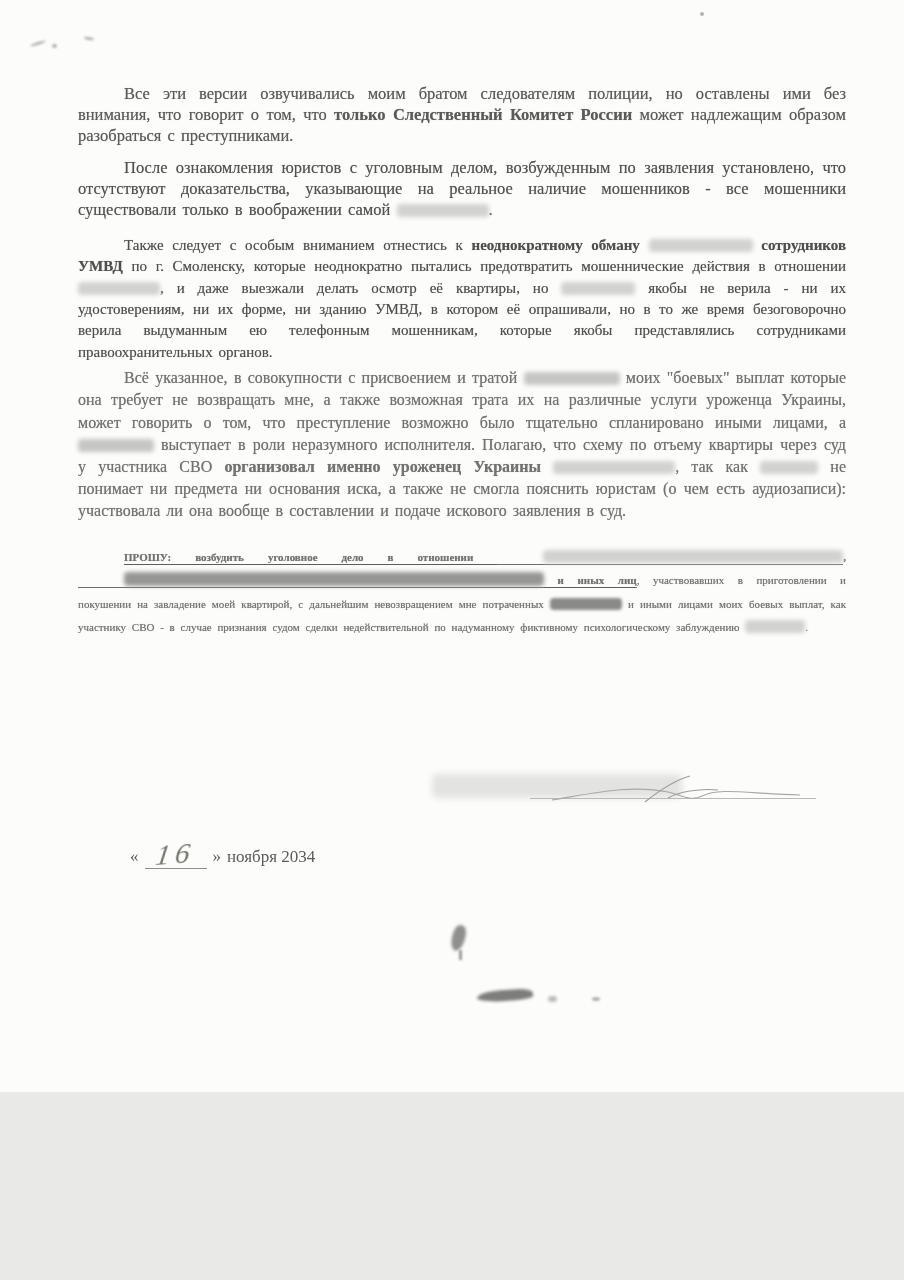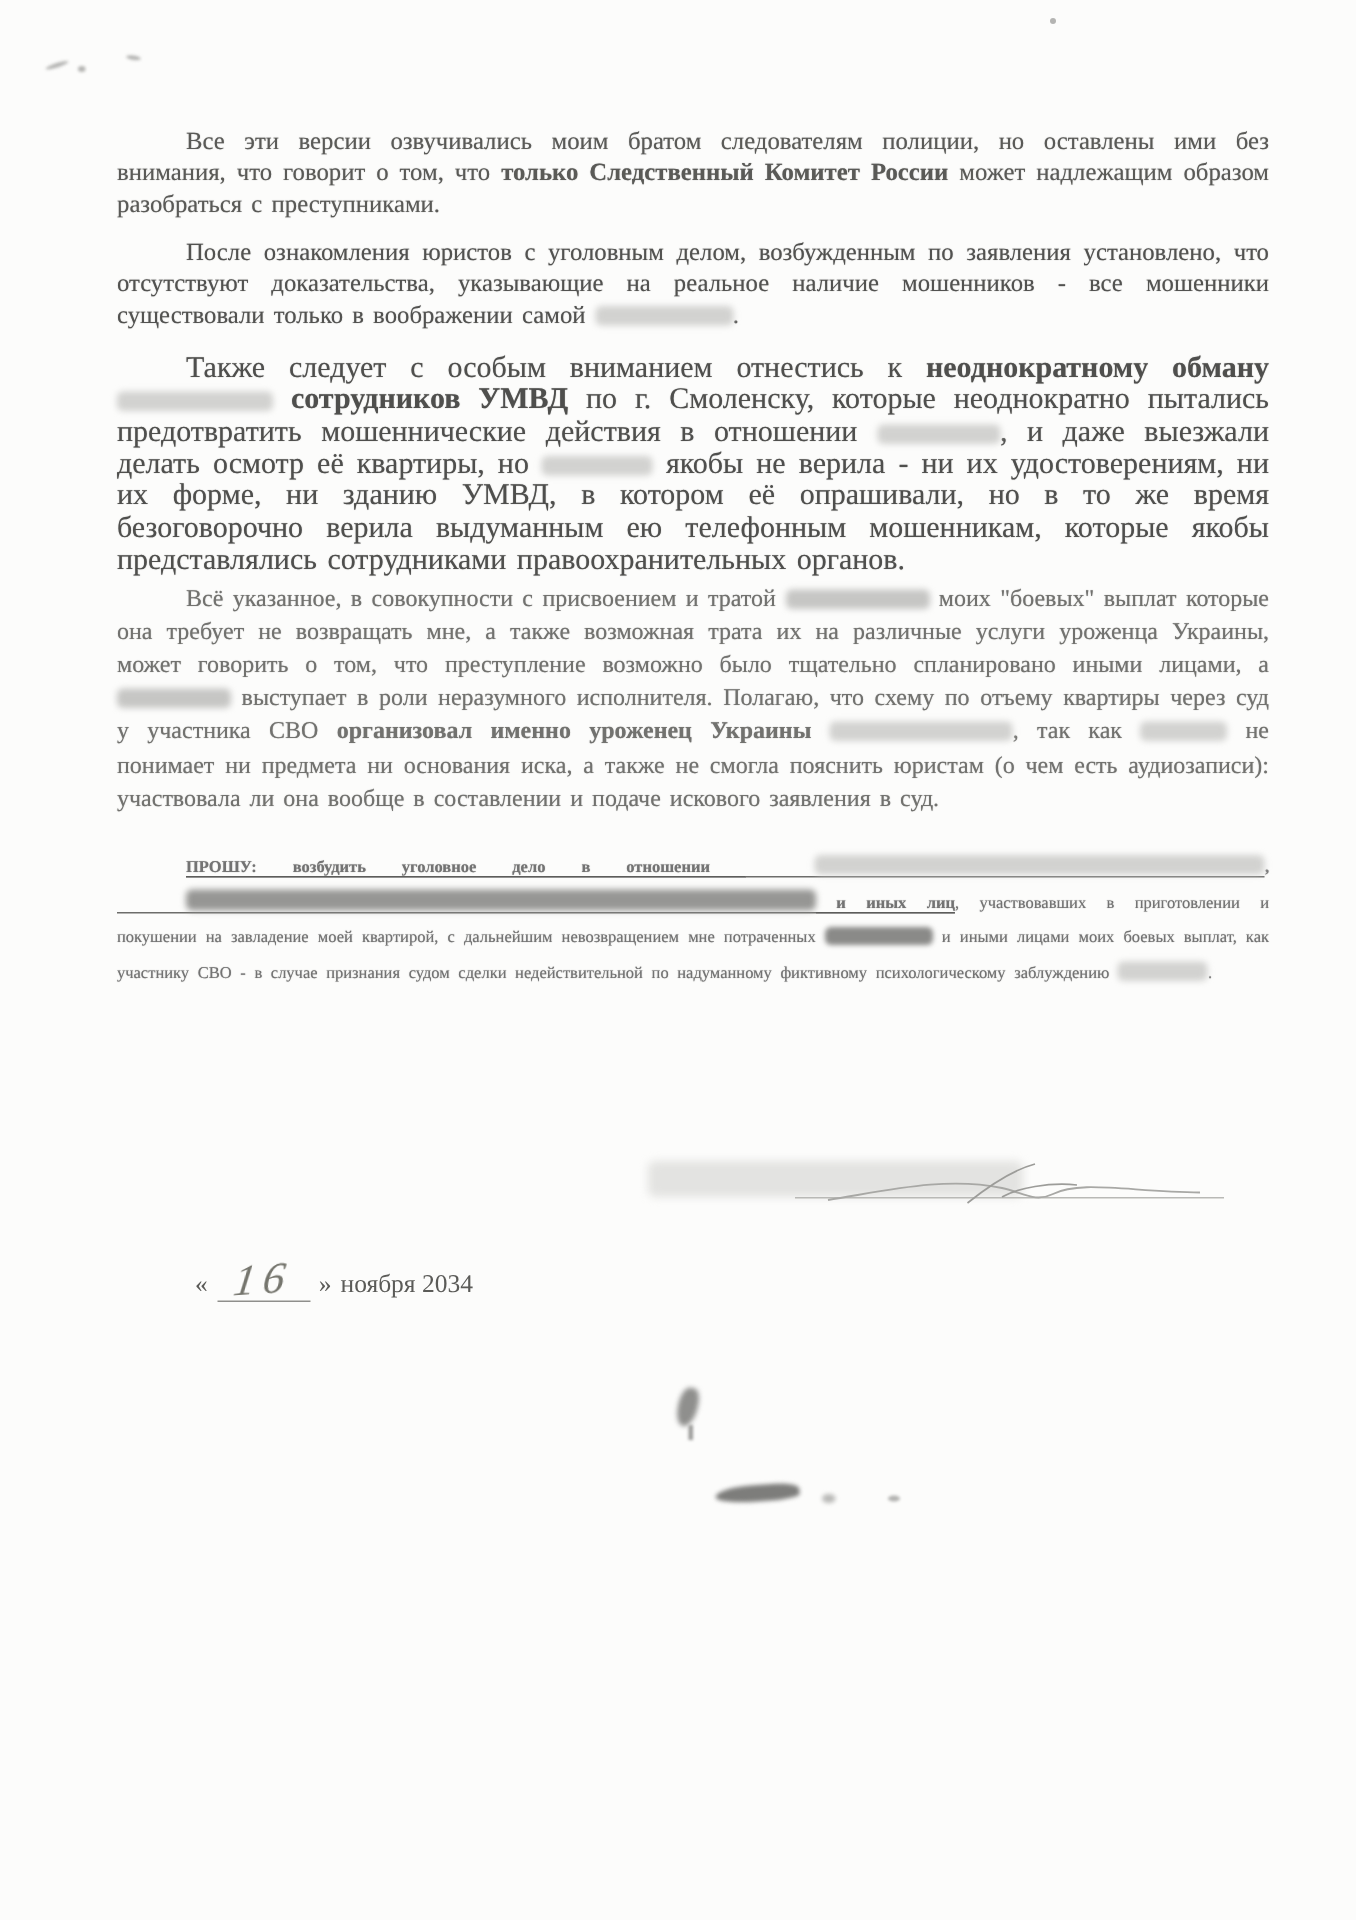--- a/index.html
+++ b/index.html
@@ -1,37 +1,37 @@
 <!DOCTYPE html>
 <html><head>
 <meta charset="utf-8">
 <style>
   html,body{margin:0;padding:0;background:#e9e9e7;}
   .page{
     position:relative;
-    width:904px;height:1280px;
+    width:904px;height:1092px;
     margin:0 auto;
     background:#fcfcfb;
     font-family:"Liberation Serif","DejaVu Serif",serif;
     overflow:hidden;
   }
   .content{
     position:absolute;left:78px;top:84px;width:768px;
     filter: blur(0.3px);
   }
   .content p{
     margin:0;
     text-align:justify;
     text-indent:46px;
     word-spacing:2px;
     color:#58585五;
   }
   p.p1{font-size:16.5px;line-height:20.8px;color:#5a5a57;}
   p.p2{font-size:16.5px;line-height:20.8px;color:#55555二;margin-top:12px;color:#525250;}
-  p.p3{font-size:20px;line-height:21.4px;margin-top:14px;color:#4f4f4d;}
+  p.p3{font-size:15px;line-height:21.4px;margin-top:14px;color:#4f4f4d;}
   p.p4{font-size:16px;line-height:22.2px;margin-top:4px;color:#72726f;}
   p.p5{font-size:11px;line-height:23.6px;margin-top:23px;color:#737373;word-spacing:3px;}
   p.p6{font-size:16.5px;line-height:22.5px;margin-top:19px;color:#454543;}
   .b{font-weight:700;}
   .u{text-decoration:underline;text-decoration-color:#5d5d5b;text-underline-offset:3px;}
   .shadowtxt{text-shadow:0 0 0.7px rgba(70,70,68,.55);}
 
   
   .redact{
     display:inline-block;

